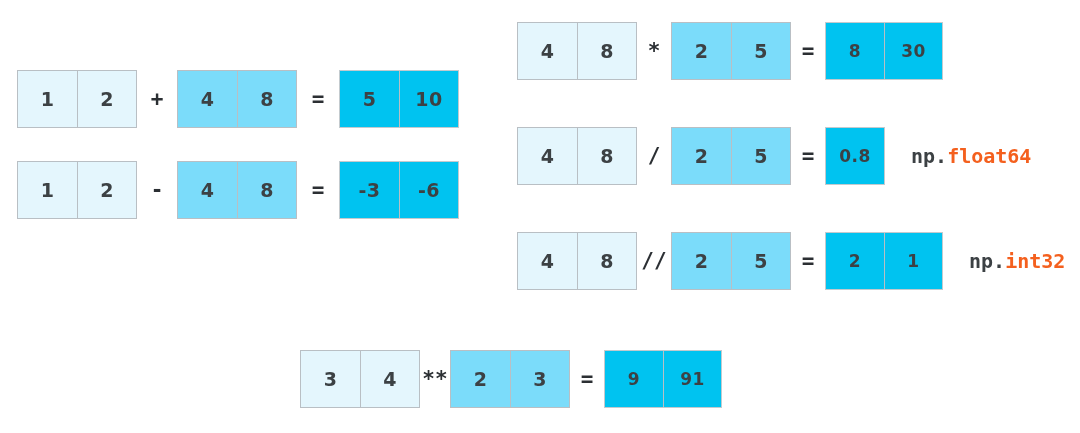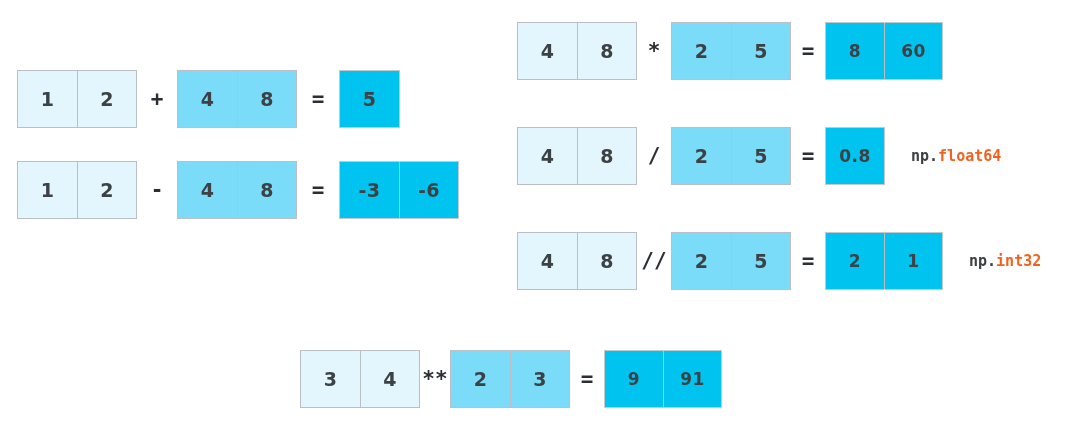--- a/index.html
+++ b/index.html
@@ -70,21 +70,21 @@
     flex: 0 0 auto;
   }
   .op.sp-wide   { width: 40px; }
   .op.sp-narrow { width: 34px; }
   .op.sp-eq     { width: 42px; }
   .op.sp-tight  { width: 30px; }
 
   
   .dtype {
     font-family: "DejaVu Sans Mono", "Liberation Mono", monospace;
-    font-size: 15px;
+    font-size: 20px;
     font-weight: 700;
     white-space: nowrap;
     margin-left: 26px;
     color: #3c4144;
   }
   .dtype .ns  { color: #3c4144; }
   .dtype .ty  { color: #f4601e; }
 </style>
 </head>
 <body>
@@ -95,20 +95,21 @@
     <div class="cell">2</div>
   </div>
   <div class="op sp-wide">+</div>
   <div class="array mid">
     <div class="cell">4</div>
     <div class="cell">8</div>
   </div>
   <div class="op sp-eq">=</div>
   <div class="array bright">
     <div class="cell">5</div>
+    <div class="cell">10</div>
   </div>
 </div>
 
 <div class="expr" style="left:17px; top:161px;">
   <div class="array pale">
     <div class="cell">1</div>
     <div class="cell">2</div>
   </div>
   <div class="op sp-wide">-</div>
   <div class="array mid">
@@ -128,21 +129,21 @@
     <div class="cell">8</div>
   </div>
   <div class="op sp-narrow">*</div>
   <div class="array mid">
     <div class="cell">2</div>
     <div class="cell">5</div>
   </div>
   <div class="op sp-narrow">=</div>
   <div class="array bright narrow">
     <div class="cell">8</div>
-    <div class="cell">60</div>
+    <div class="cell">30</div>
   </div>
 </div>
 
 <div class="expr" style="left:517px; top:127px;">
   <div class="array pale">
     <div class="cell">4</div>
     <div class="cell">8</div>
   </div>
   <div class="op sp-narrow">/</div>
   <div class="array mid">

